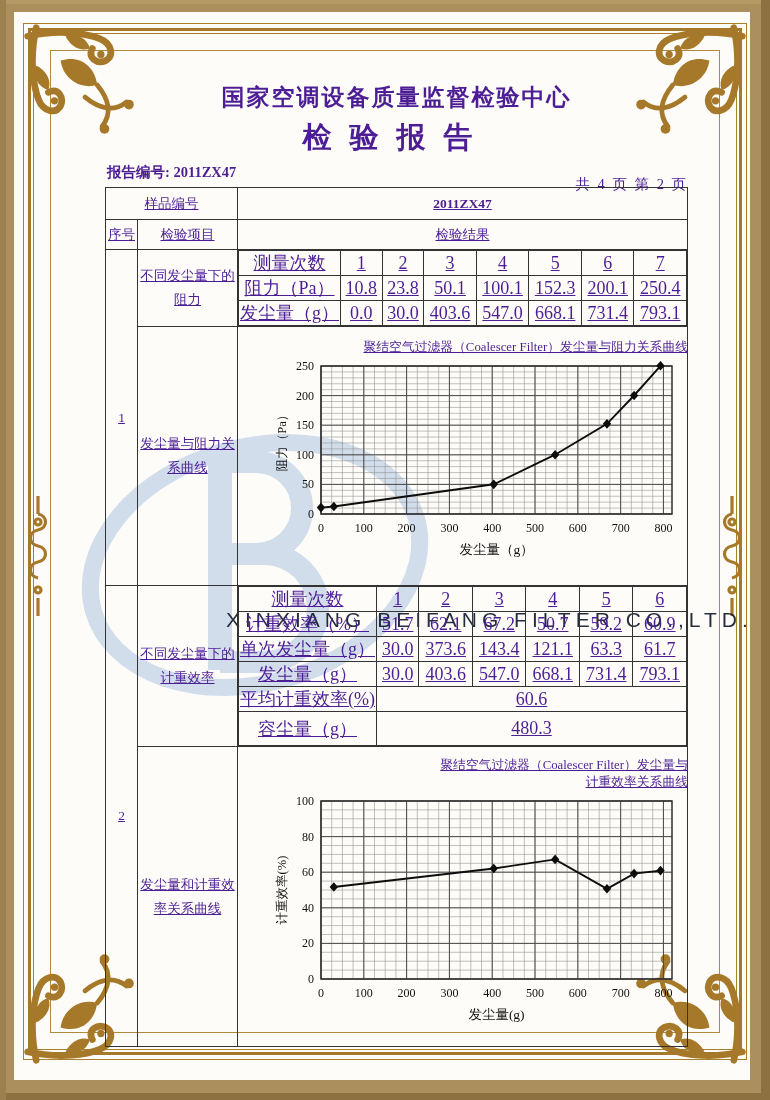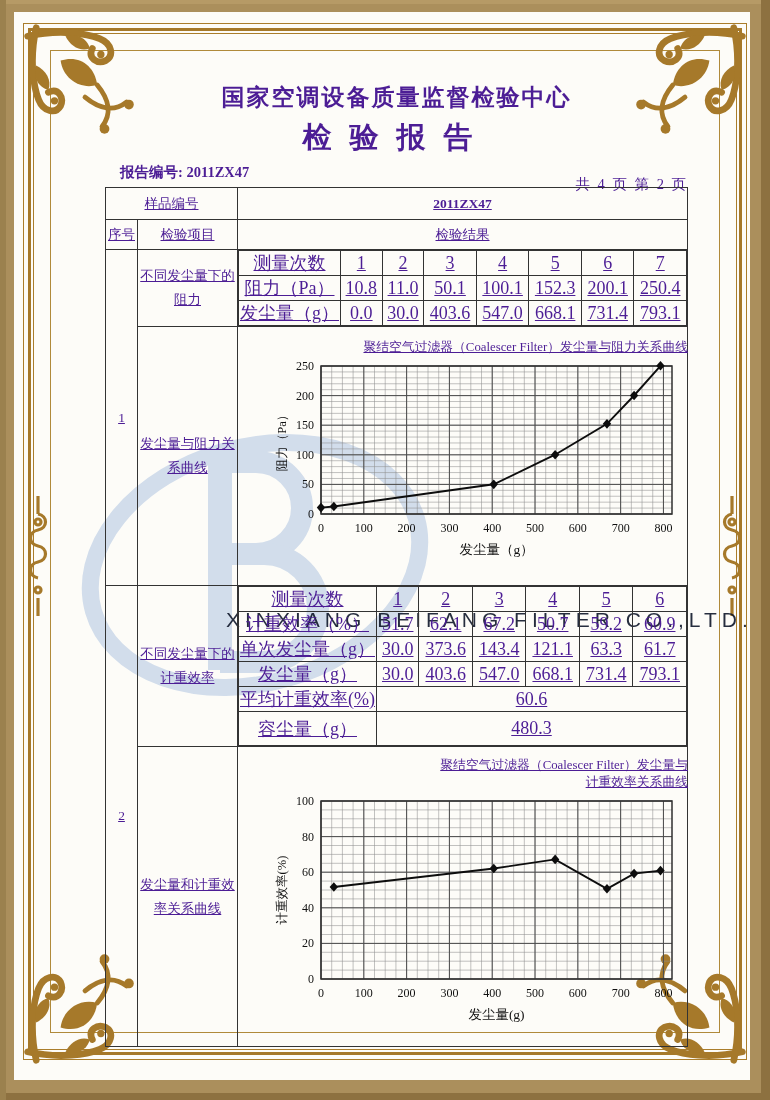--- a/index.html
+++ b/index.html
@@ -24,21 +24,21 @@
   
   .wm{position:absolute;pointer-events:none;z-index:1;}
   .wm-logo{left:70px;top:400px;width:380px;height:330px;}
   .wm-cn{left:200px;top:505px;font-size:112px;font-weight:bold;letter-spacing:16px;color:#c7c7c7;opacity:.8;white-space:nowrap;font-family:"Liberation Sans","DejaVu Sans",sans-serif;}
   .wm-en{left:226px;top:608px;font-size:21px;letter-spacing:5px;color:#0f172a;opacity:.9;white-space:nowrap;font-family:"Liberation Sans","DejaVu Sans",sans-serif;}
 
   .content{position:absolute;left:0;top:0;width:770px;height:1100px;z-index:2;color:#4c1d95;}
   .org-title{position:absolute;left:105px;width:583px;top:82px;text-align:center;font-size:23px;font-weight:bold;letter-spacing:2px;}
   .report-title{position:absolute;left:105px;width:583px;top:118px;text-align:center;font-size:29px;font-weight:bold;letter-spacing:.62em;margin-right:-.62em;}
   .meta{position:absolute;left:105px;width:583px;top:163px;font-size:14.5px;}
-  .meta .rn{position:absolute;left:15px;top:0;font-weight:600;}
+  .meta .rn{position:absolute;left:2px;top:0;font-weight:600;}
   .meta .pg{position:absolute;right:0;top:12px;letter-spacing:2px;font-family:Liberation Serif, serif;}
 
   table.main{position:absolute;left:105px;top:187px;width:583px;border-collapse:collapse;table-layout:fixed;}
   table.main>tbody>tr>td{border:1.5px solid #333;padding:0;vertical-align:middle;text-align:center;font-size:13.5px;text-decoration:underline;}
   td.lbl{line-height:1.75;}
   td.sample-v{text-align:left;padding-left:12px;font-weight:600;font-size:14px;margin-top:40px;}
   .sub{width:100%;height:100%;border-collapse:collapse;}
   .sub td{border:1.2px solid #333;text-align:center;font-size:18px;padding:0 1px;white-space:nowrap;}
   .chart-cell{vertical-align:top !important;}
   .chart-wrap{padding-top:12px;padding-left:35px;width:415px;}
@@ -162,21 +162,21 @@
                 <td>2</td>
                 <td>3</td>
                 <td>4</td>
                 <td>5</td>
                 <td>6</td>
                 <td>7</td>
               </tr>
               <tr style="height:19px">
                 <td>阻力（Pa）</td>
                 <td>10.8</td>
-                <td>11.0</td>
+                <td>23.8</td>
                 <td>50.1</td>
                 <td>100.1</td>
                 <td>152.3</td>
                 <td>200.1</td>
                 <td>250.4</td>
               </tr>
               <tr style="height:19px">
                 <td>发尘量（g）</td>
                 <td>0.0</td>
                 <td>30.0</td>

